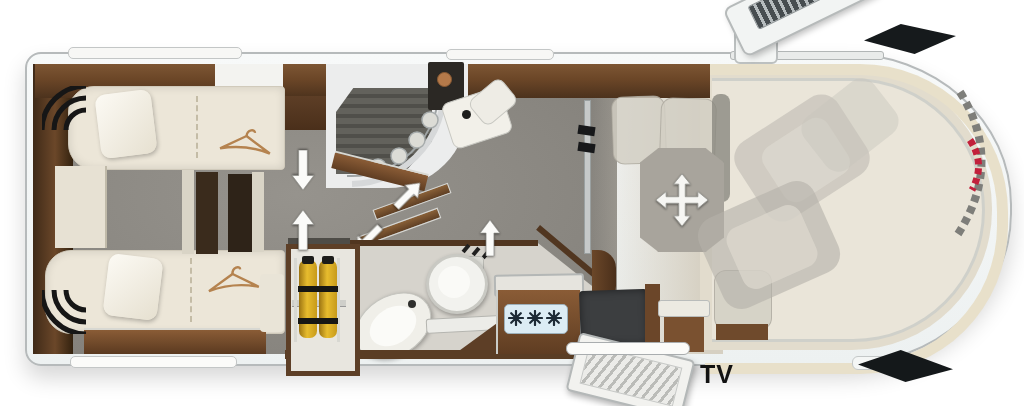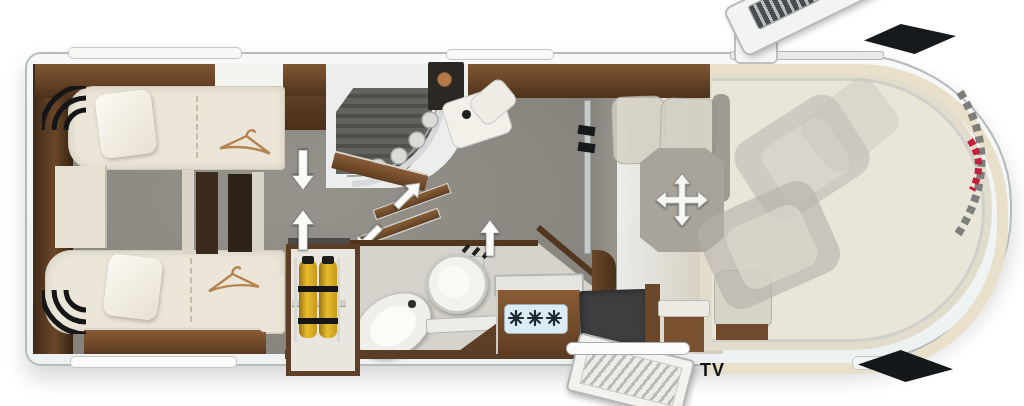--- a/index.html
+++ b/index.html
@@ -4,21 +4,21 @@
 <style>
   html,body{margin:0;padding:0;background:#fff;}
   #stage{position:relative;width:1024px;height:406px;background:#ffffff;overflow:hidden;
          font-family:"Liberation Sans",sans-serif;}
   .abs{position:absolute;}
   .arrow{filter:drop-shadow(0 1px 1px rgba(0,0,0,.45));}
   .wood-h{background:linear-gradient(180deg,#7d5634 0%,#6b4627 45%,#4c321d 100%);}
   .wood-v{background:linear-gradient(90deg,#3f2a18 0%,#6b4729 55%,#33220f 100%);}
   .cushion{background:rgba(210,206,195,.82);border-radius:12px;border:1px solid rgba(150,146,136,.5);}
   .dash{border-left:2px dashed #c4bca6;}
-  .tvlabel{font-weight:700;font-size:18px;color:#121212;letter-spacing:1px;}
+  .tvlabel{font-weight:700;font-size:25px;color:#121212;letter-spacing:1px;}
 </style>
 </head>
 <body>
 
 <div id="stage">
 
   <div class="abs" style="left:25px;top:52px;width:983px;height:310px;background:linear-gradient(180deg,#f7f9f9,#edf1f1);
               border:2px solid #b6babb;border-radius:16px 170px 170px 16px / 16px 152px 152px 16px;
               box-shadow:0 12px 22px rgba(0,0,0,.16);"></div>
 

